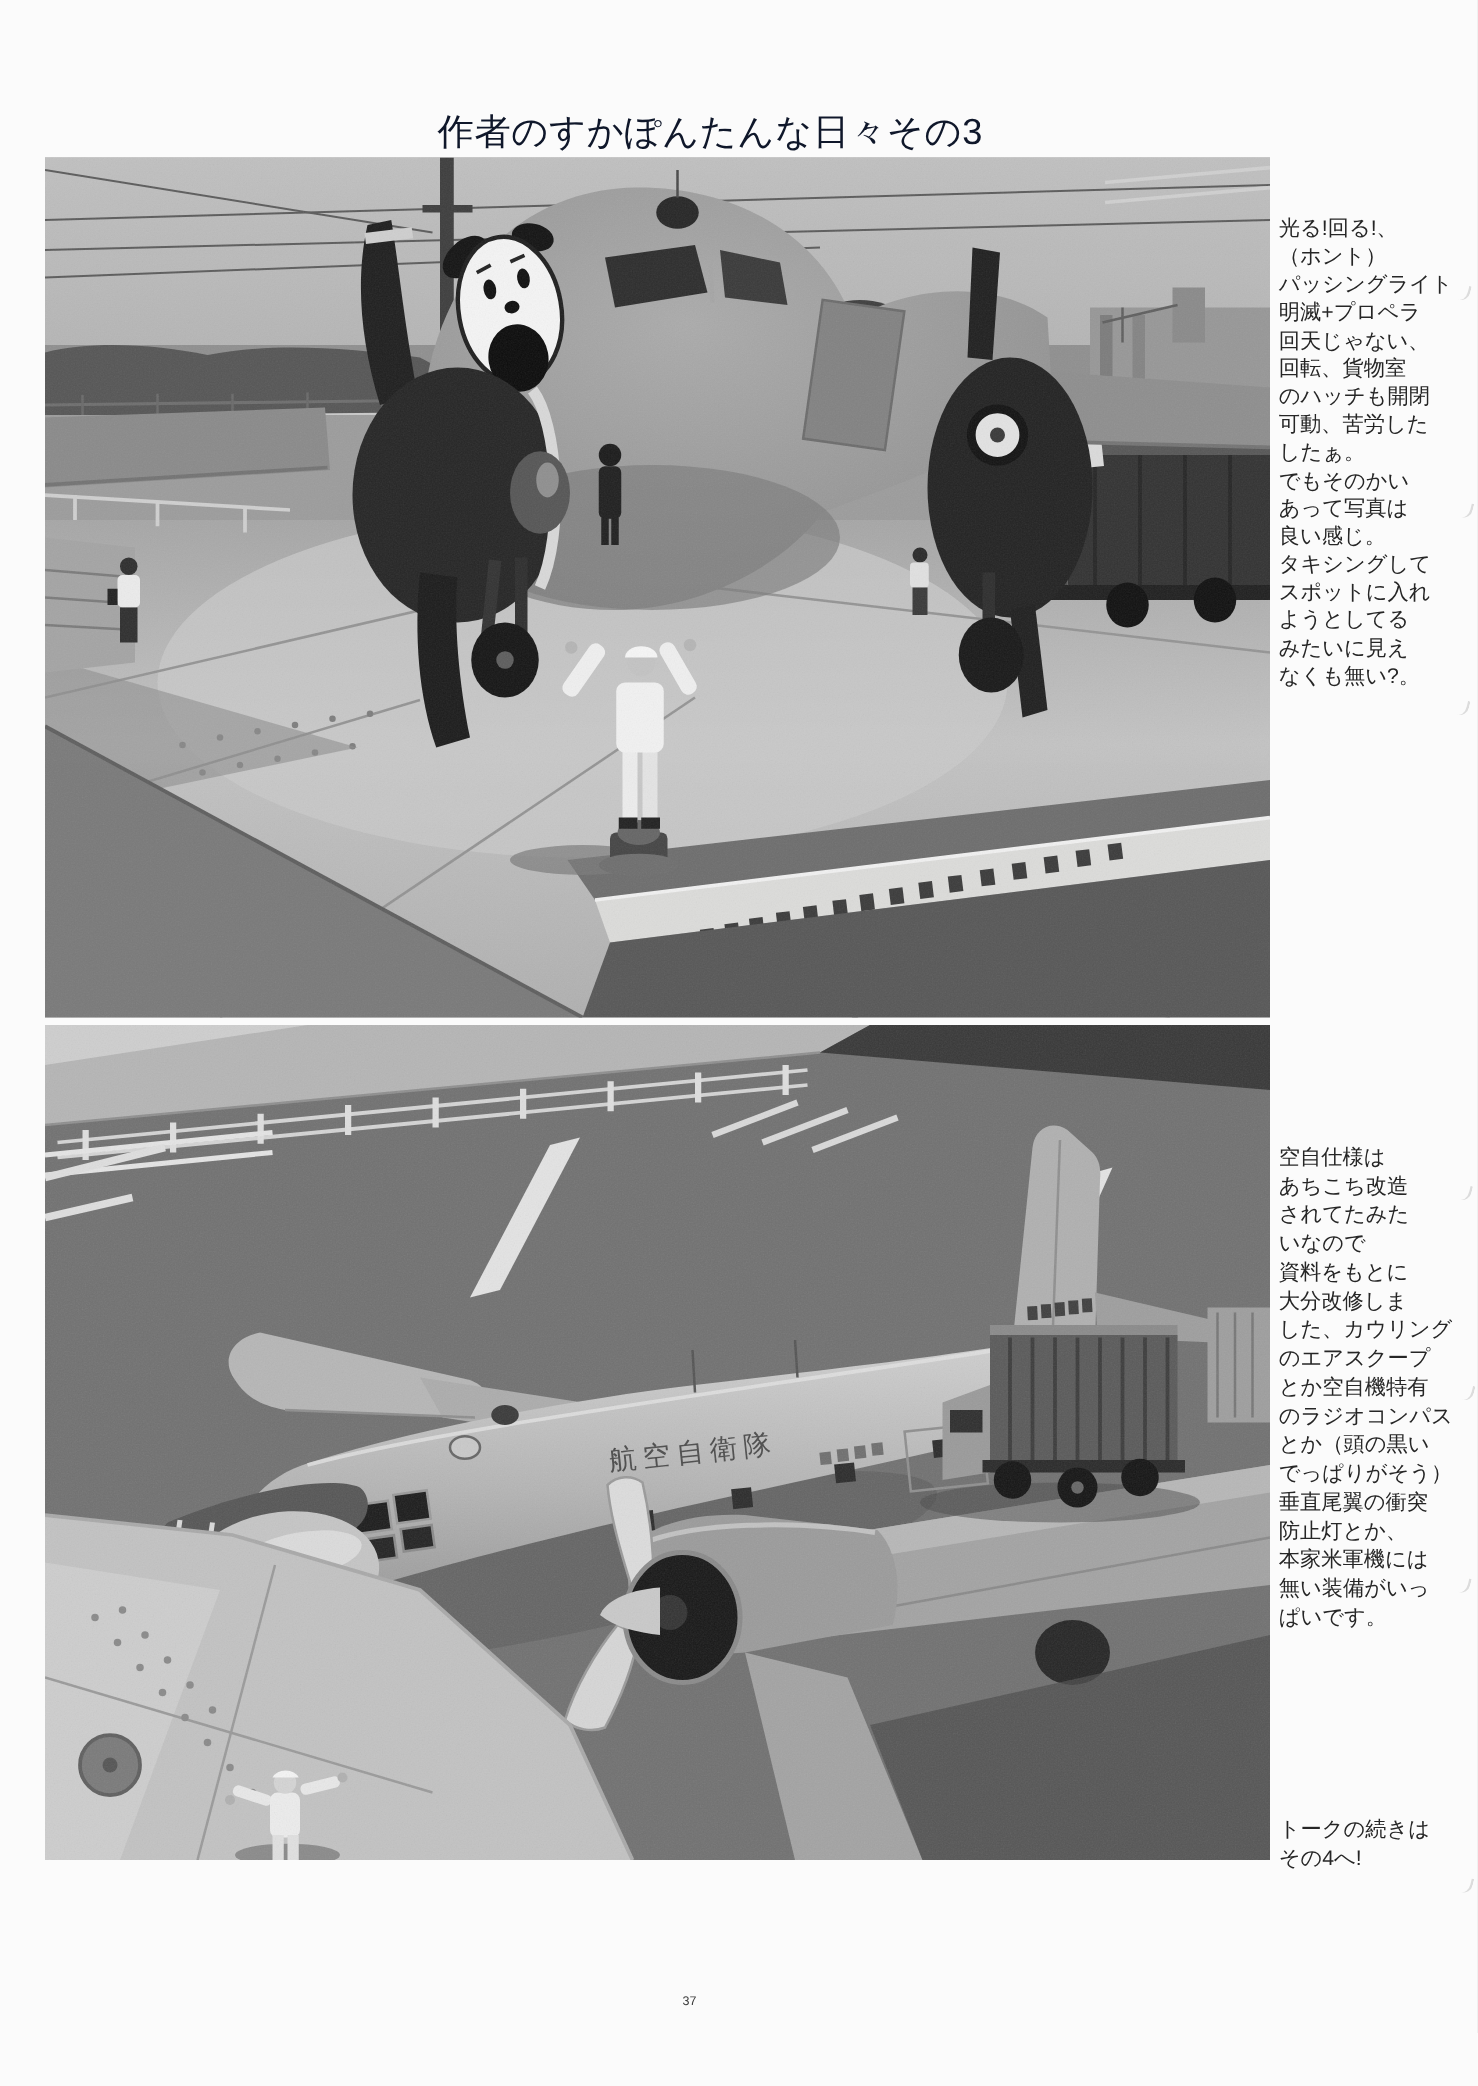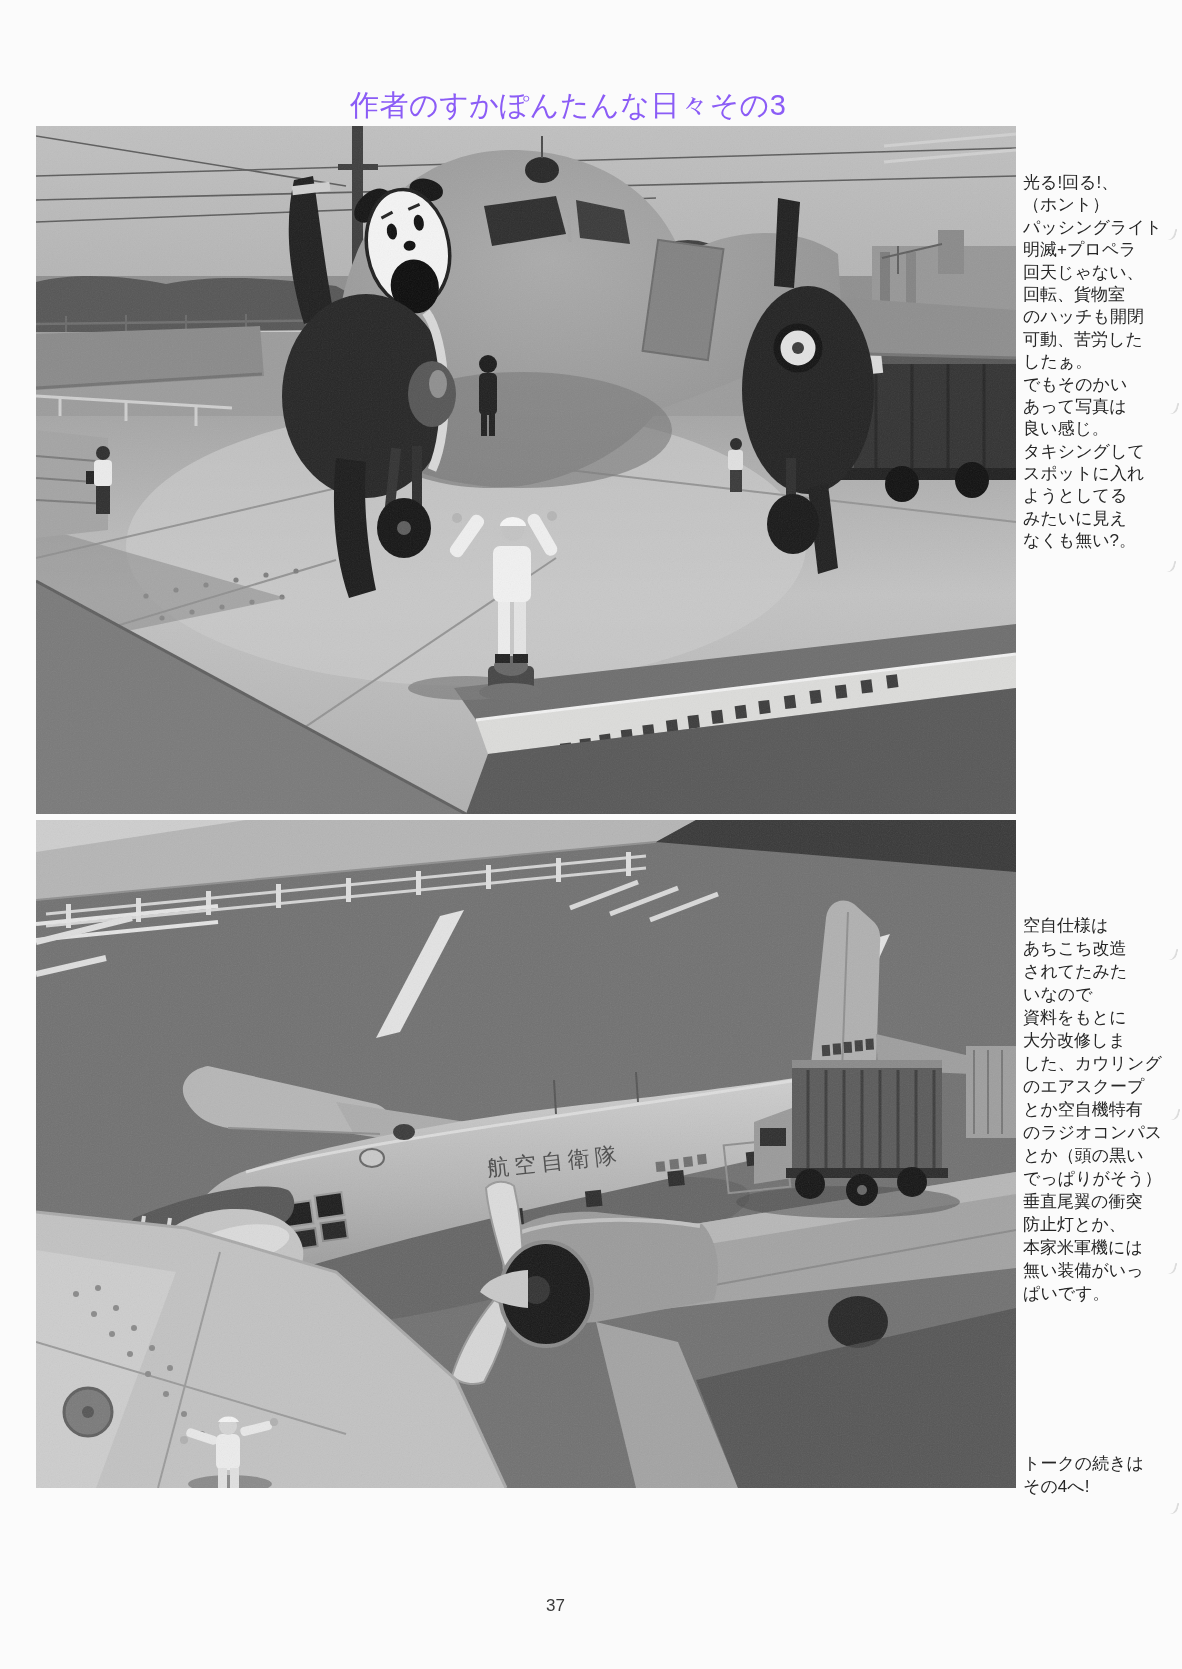--- a/index.html
+++ b/index.html
@@ -1,32 +1,32 @@
 <!DOCTYPE html>
 <html lang="ja"><head>
 <meta charset="utf-8">
 <style>
   html,body{margin:0;padding:0;background:#e8e8e8;}
   .page{position:relative;width:1182px;height:1669px;background:#fbfbfb;overflow:hidden;
         font-family:"Liberation Sans","DejaVu Sans",sans-serif;color:#242424;}
   .page-title{position:absolute;left:350px;top:86px;font-size:29px;letter-spacing:0.5px;
-              color:#8b5cf6;font-weight:500;white-space:nowrap;}
+              color:#0f172a;font-weight:500;white-space:nowrap;}
   .photo{position:absolute;left:36px;width:980px;background:#9a9a9a;}
   .photo svg{display:block;}
   #photo1{top:126px;height:688px;}
   #photo2{top:820px;height:668px;}
   .caption{position:absolute;left:1023px;width:152px;font-size:17px;color:#262626;}
   .cap-line{white-space:nowrap;}
   #caption1 .cap-line{line-height:22.4px;height:22.4px;}
   #caption2 .cap-line{line-height:23px;height:23px;}
   #caption3 .cap-line{line-height:23px;height:23px;}
   #caption1{top:172px;}
   #caption2{top:914px;}
   #caption3{top:1452px;}
-  .page-number{position:absolute;left:546px;top:1596px;font-size:17px;color:#3a3a3a;}
+  .page-number{position:absolute;left:546px;top:1596px;font-size:10px;color:#3a3a3a;}
   .margin-mark{position:absolute;width:6px;height:13px;border-right:2px solid #dcdcdc;
                border-radius:0 0 9px 0;transform:rotate(14deg);}
 </style>
 </head>
 <body>
 
 <div class="page">
 
   <div class="page-title">作者のすかぽんたんな日々その3</div>
 

